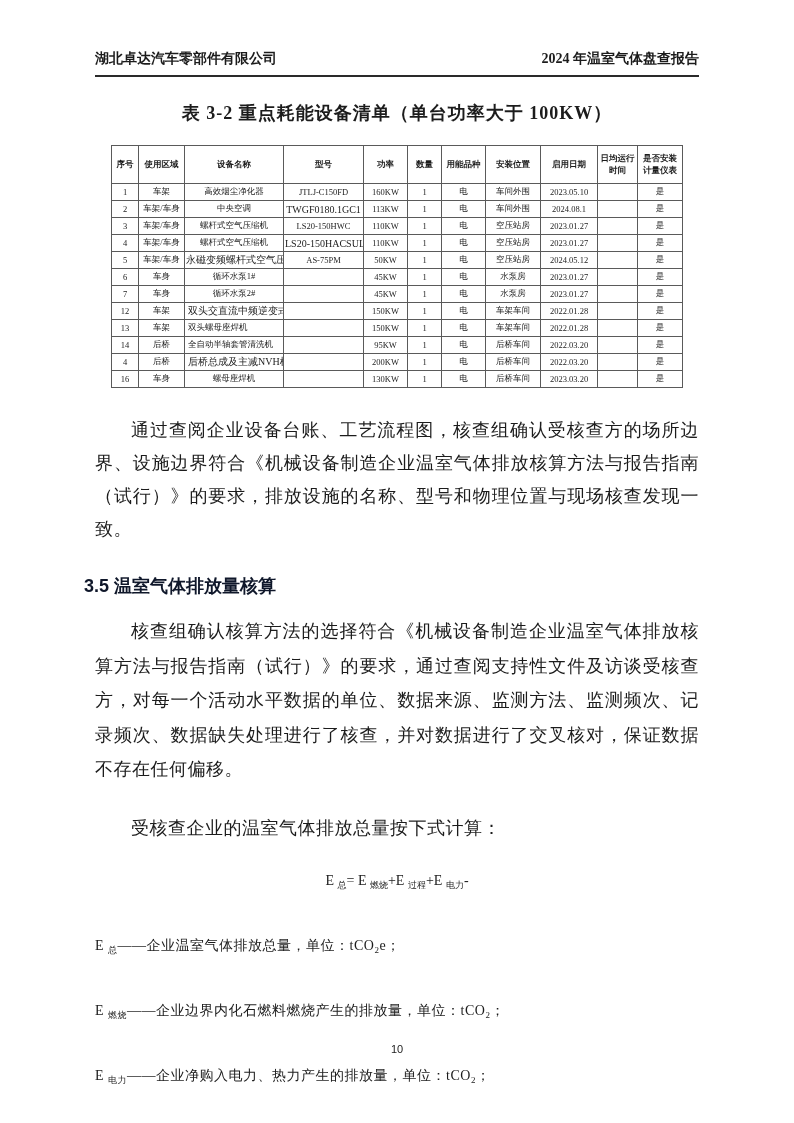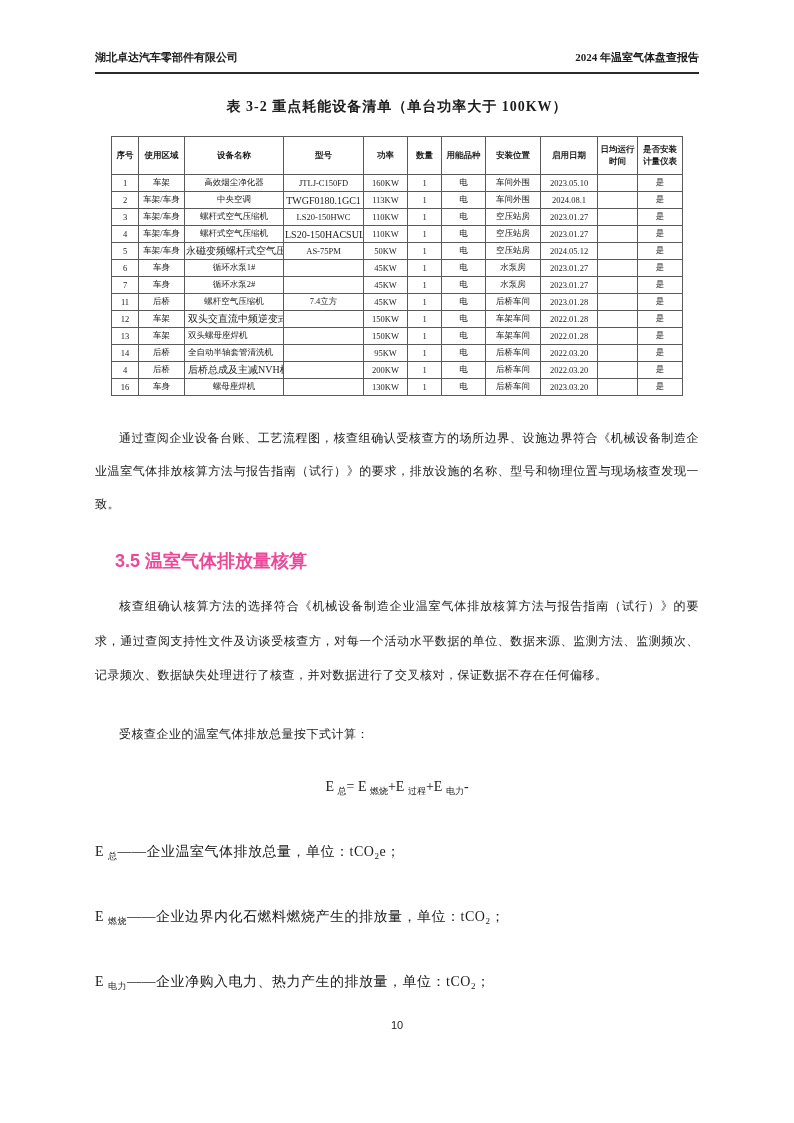--- a/index.html
+++ b/index.html
@@ -11,26 +11,26 @@
     font-family:"Liberation Serif","DejaVu Serif",serif;
     color:#1c1c1c;
     overflow:hidden;
   }
   
   .header {
     margin:0 95px;
     padding-top:50px; padding-bottom:7px;
     display:flex; justify-content:space-between; align-items:flex-end;
     border-bottom:2px solid #2a2a2a;
-    font-size:11px; font-weight:bold;
+    font-size:14px; font-weight:bold;
   }
   
   .table-title {
     text-align:center;
-    font-size:14px; font-weight:bold;
+    font-size:18px; font-weight:bold;
     margin-top:24px;
     letter-spacing:1px;
     font-family:Liberation Serif, serif;
   }
   
   table.equip {
     width:571px;
     margin:20px auto 0;
     border-collapse:collapse;
     table-layout:fixed;
@@ -49,44 +49,44 @@
   }
   table.equip td { font-size:8.5px; height:16px; }
   table.equip td.tiny { font-size:10px; }
   table.equip td.left { text-align:left; padding-left:3px; }
   col.c0{width:27px} col.c1{width:46px} col.c2{width:99px} col.c3{width:80px}
   col.c4{width:44px} col.c5{width:34px} col.c6{width:44px} col.c7{width:55px}
   col.c8{width:57px} col.c9{width:40px} col.c10{width:45px}
   
   .para {
     margin:26px 95px 0;
-    font-size:12px; line-height:33px;
+    font-size:18px; line-height:33px;
     text-align:justify; text-indent:2em;
     letter-spacing:0.5px;
   }
   .section-heading {
-    margin:28px 115px 0;
+    margin:28px 84px 0;
     font-family:"Liberation Sans","DejaVu Sans",sans-serif;
-    font-size:18px; font-weight:bold; color:#ec4899;
+    font-size:18px; font-weight:bold; color:#0f172a;
   }
   .para2 { margin-top:16px; line-height:34.5px; }
   .formula-intro { line-height:30px; }
   .formula {
     text-align:center;
     margin:30px 95px 16px;
     font-size:14px;
   }
   .def-line {
     margin:45px 95px 0;
     font-size:14px;
     letter-spacing:0.5px;
   }
   .sub { font-size:9px; vertical-align:-3px; }
   .page-number {
-    position:absolute; bottom:92px; left:0; right:0;
+    position:absolute; bottom:68px; left:0; right:0;
     text-align:center; font-size:11px;
     font-family:"Liberation Sans","DejaVu Sans",sans-serif;
   }
 </style>
 </head>
 <body>
 
 <div class="page">
 
   <div class="header">
@@ -211,33 +211,20 @@
           <td></td>
           <td>45KW</td>
           <td>1</td>
           <td>电</td>
           <td>水泵房</td>
           <td>2023.01.27</td>
           <td></td>
           <td>是</td>
         </tr>
         <tr>
-          <td>11</td>
-          <td>后桥</td>
-          <td>螺杆空气压缩机</td>
-          <td>7.4立方</td>
-          <td>45KW</td>
-          <td>1</td>
-          <td>电</td>
-          <td>后桥车间</td>
-          <td>2023.01.28</td>
-          <td></td>
-          <td>是</td>
-        </tr>
-        <tr>
           <td>12</td>
           <td>车架</td>
           <td class="tiny left">双头交直流中频逆变式螺母座焊机</td>
           <td></td>
           <td>150KW</td>
           <td>1</td>
           <td>电</td>
           <td>车架车间</td>
           <td>2022.01.28</td>
           <td></td>

